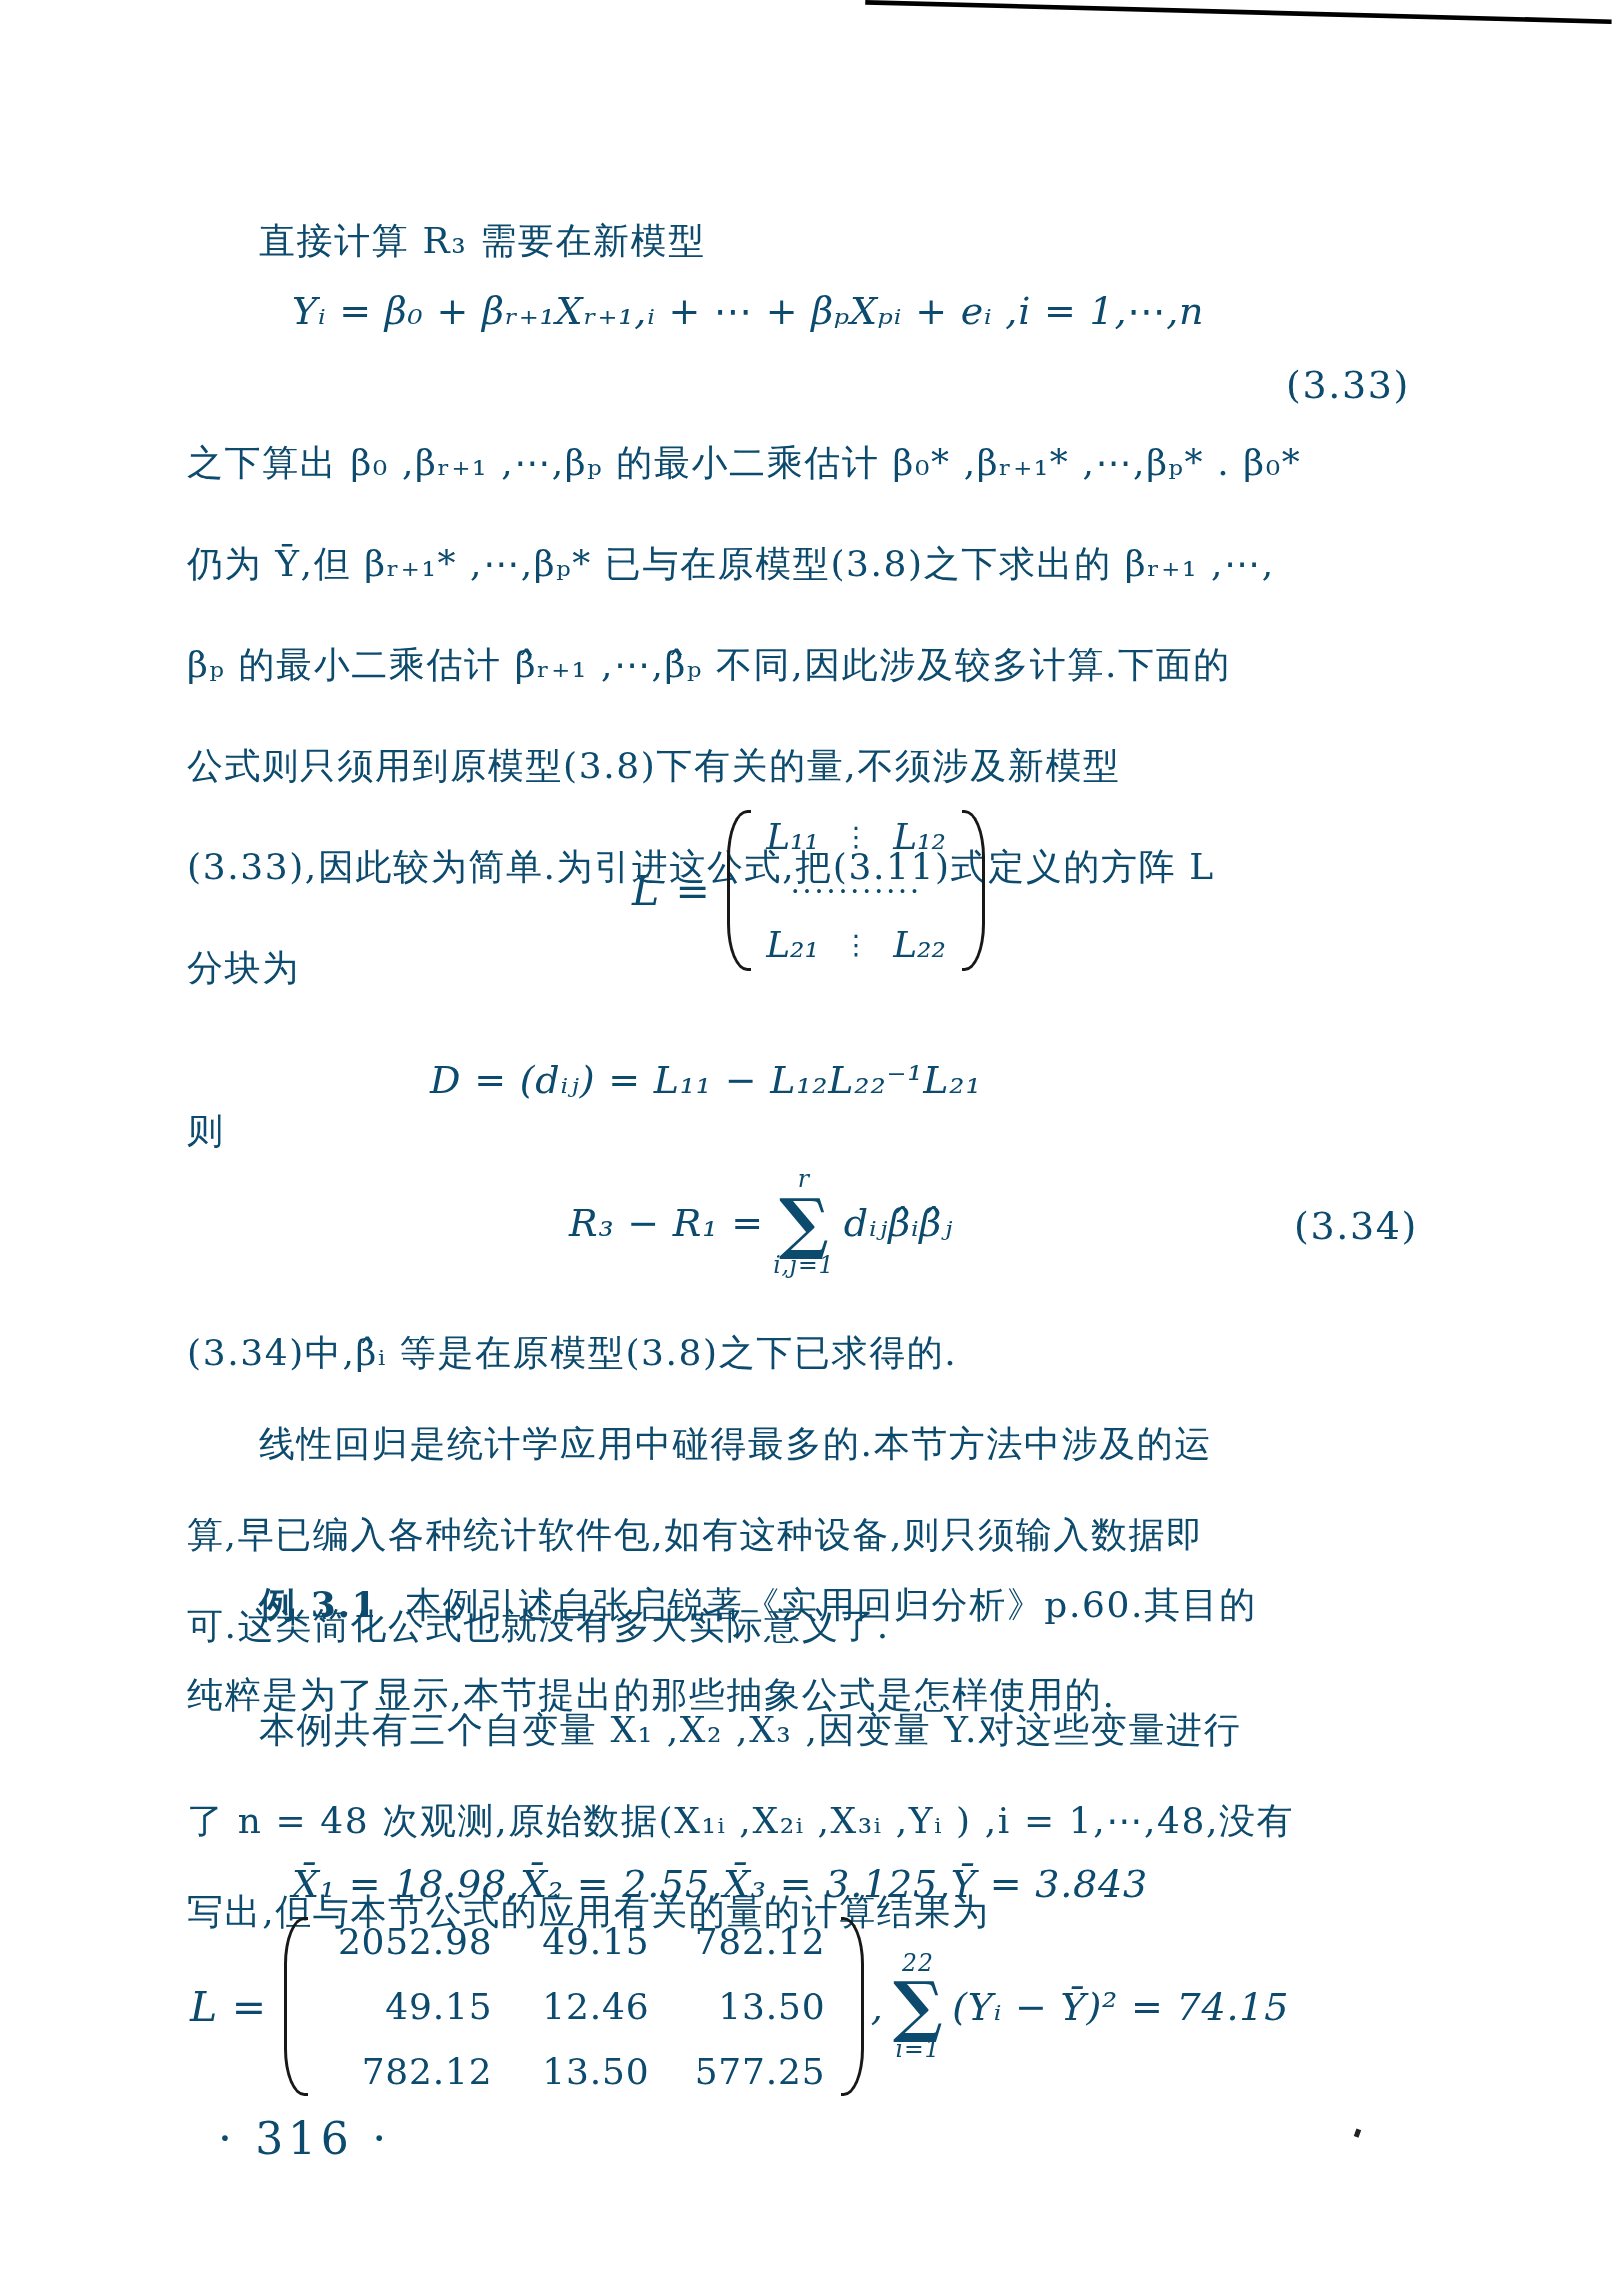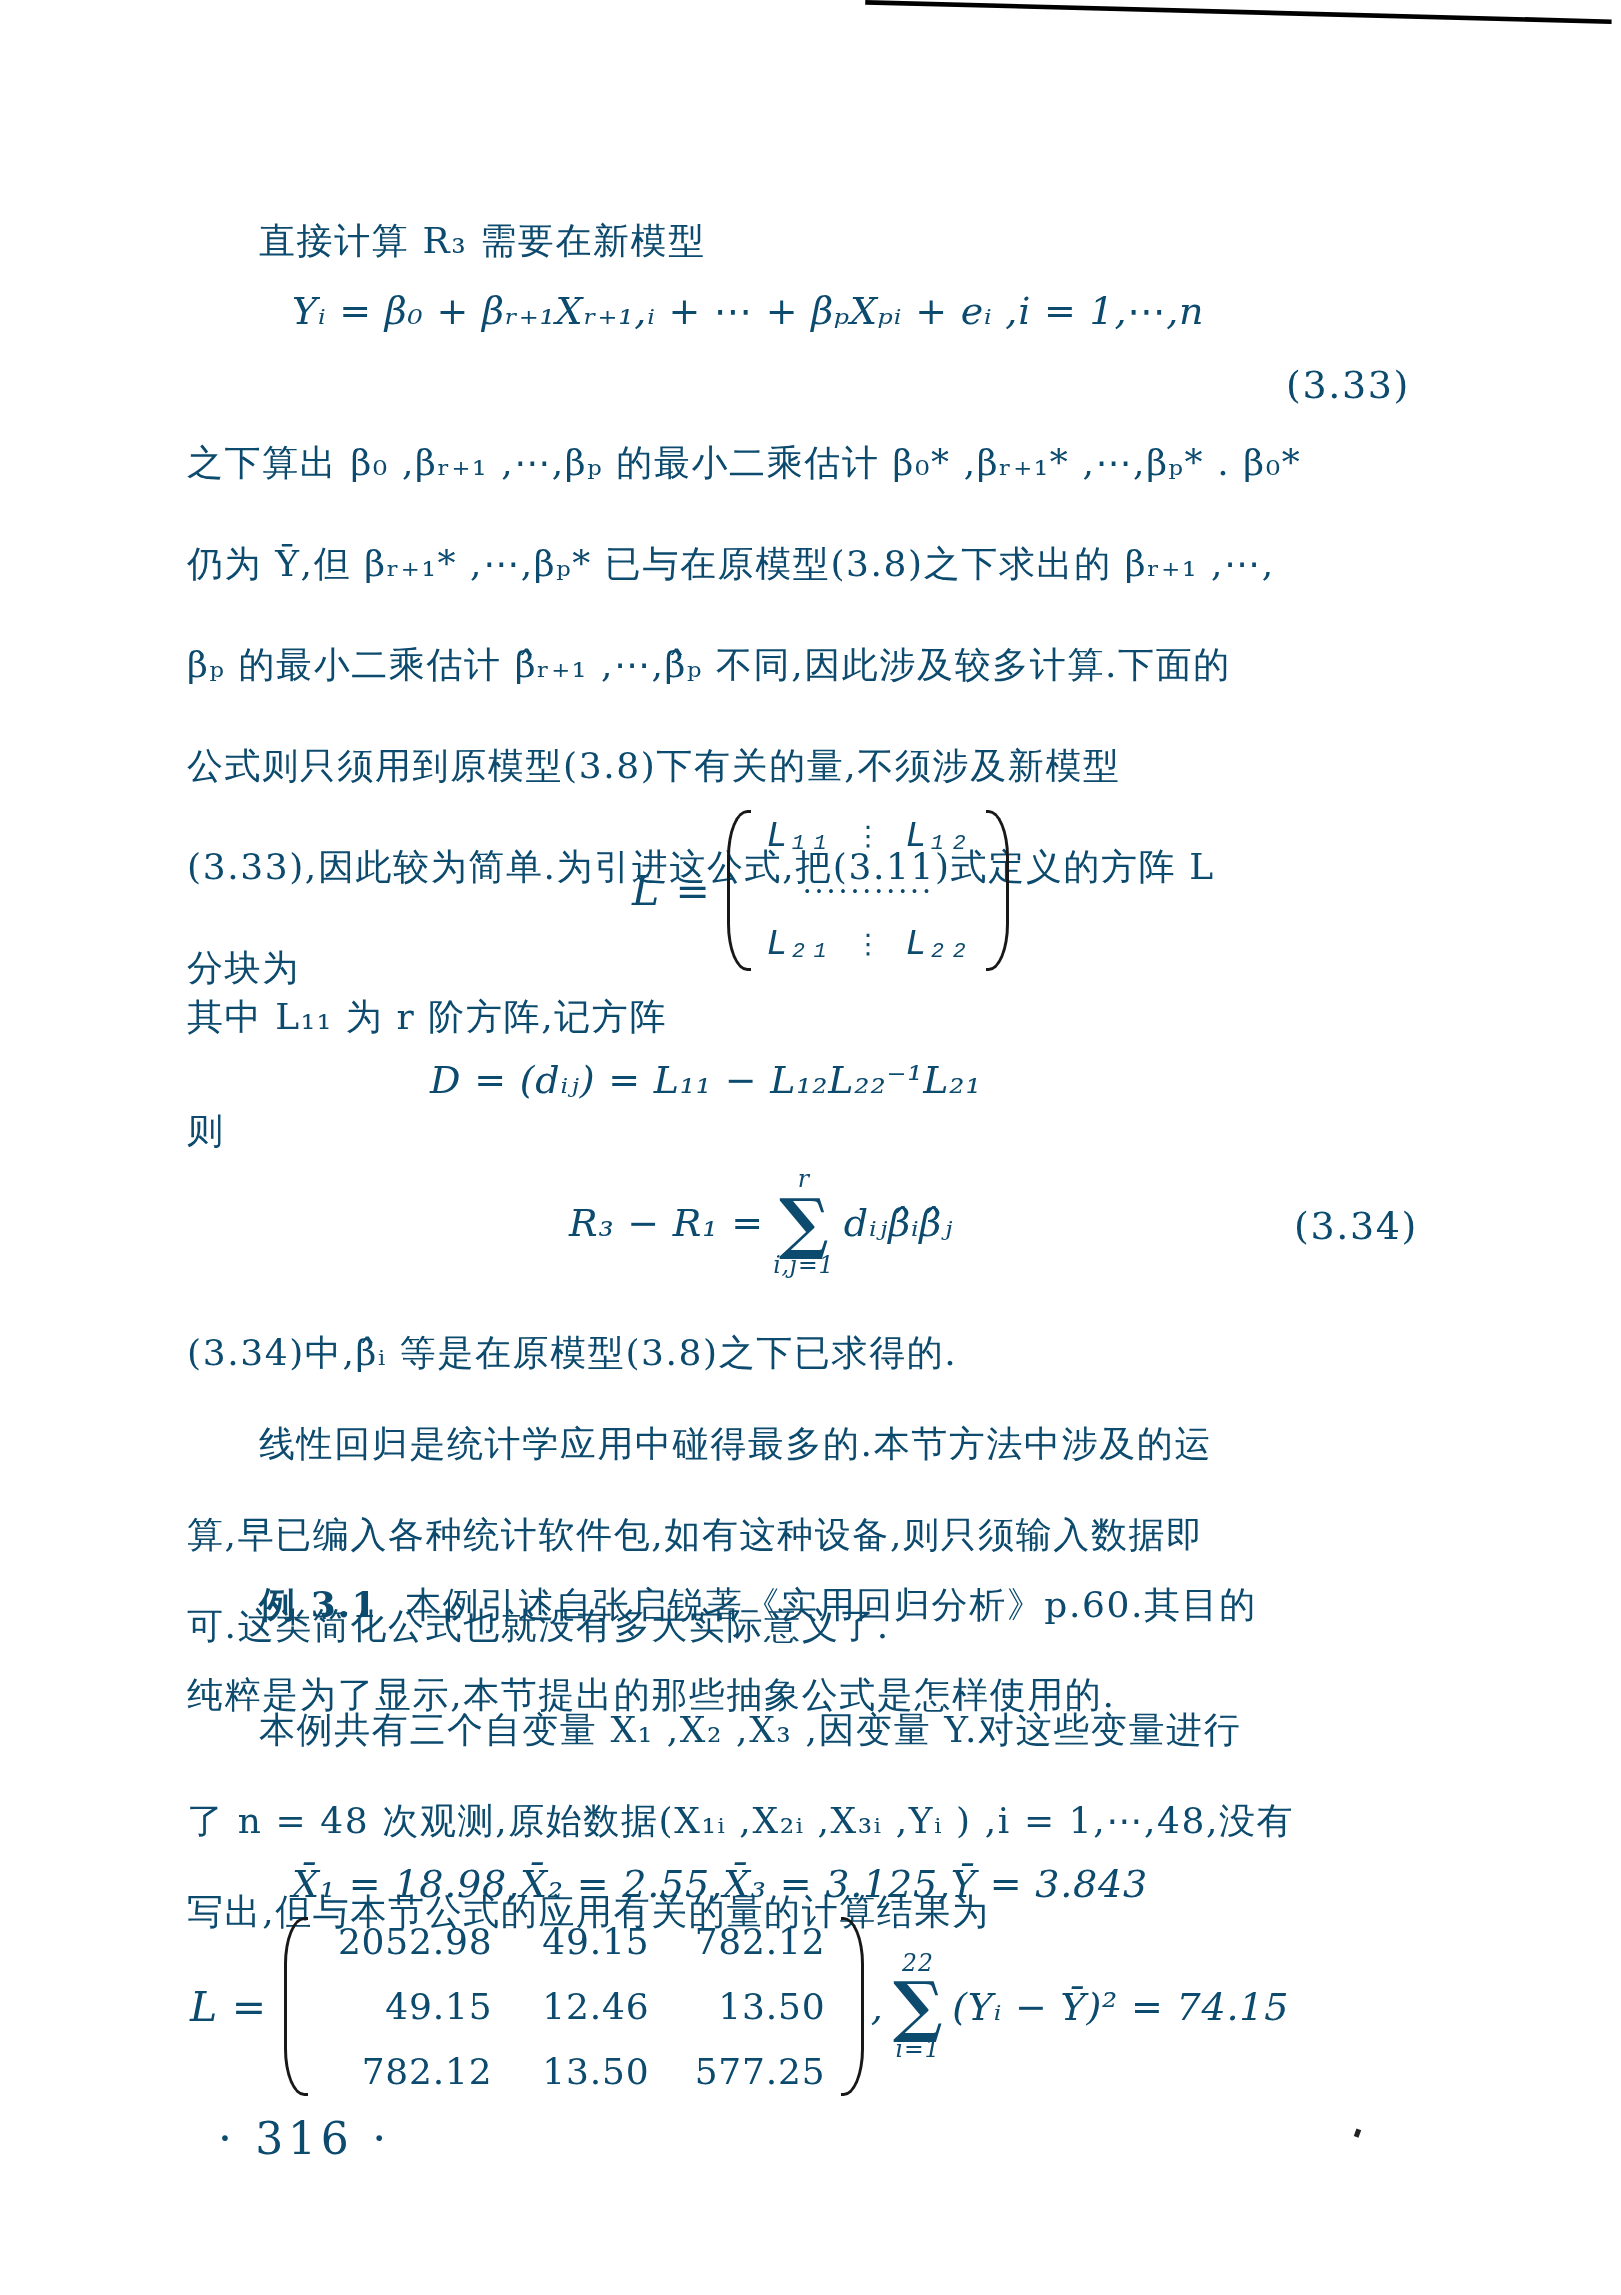--- a/index.html
+++ b/index.html
@@ -28,21 +28,21 @@
   
   .mat { display:flex; align-items:center; }
   .mat .lhs { font-style:italic; font-size:41px; margin-right:15.7px; letter-spacing:1.6px; }
   .paren { align-self:stretch; width:20.4px; border:0 solid #181818; }
   .paren.l { border-left-width:3.9px; border-top-width:3.9px; border-bottom-width:3.9px;
              border-top-left-radius:20.4px 47px; border-bottom-left-radius:20.4px 47px; }
   .paren.r { border-right-width:3.9px; border-top-width:3.9px; border-bottom-width:3.9px;
              border-top-right-radius:20.4px 47px; border-bottom-right-radius:20.4px 47px; }
   .cells { display:flex; flex-direction:column; justify-content:space-between; box-sizing:border-box; }
   .mrow { display:flex; align-items:center; justify-content:center; gap:23.6px;
-          font-style:italic; font-size:36px;font-family:Liberation Mono, monospace; }
+          font-style:italic; font-size:36px; }
   .mrow .vdots { font-style:normal; font-size:27px; }
   .dotsrow { font-style:normal; font-size:30px; letter-spacing:2.4px; text-align:center; }
 
   .numcells { display:grid; grid-template-columns:169px 118px 137px; column-gap:39px; row-gap:23.6px;
               padding:11px 15.7px; }
   .numcells span { text-align:right; font-size:36px; font-style:normal; letter-spacing:0.8px; }
 
   .eqrow { display:flex; align-items:center; }
   .pagenum { font-size:44px; letter-spacing:4.7px; }
 </style>
@@ -77,21 +77,20 @@
         <span>L₁₁</span><span class="vdots">⋮</span><span>L₁₂</span>
       </span>
       <span class="dotsrow">···········</span>
       <span class="mrow">
         <span>L₂₁</span><span class="vdots">⋮</span><span>L₂₂</span>
       </span>
     </span>
     <span class="paren r"></span>
   </div>
 
-  <div class="abs cn" style="left:187px; top:999px;">其中 L₁₁ 为 r 阶方阵,记方阵</div>
 
   <div class="abs math" style="left:430px; top:1058px;">D = (dᵢⱼ) = L₁₁ − L₁₂L₂₂⁻¹L₂₁</div>
 
   <div class="abs cn" style="left:187px; top:1113px;">则</div>
 
   <div class="abs eqrow" style="left:569px; top:1168px; height:110px;">
     <span class="math">R₃ − R₁ =</span>
     <span class="sum">
       <span class="limit">r</span>
       <span class="sigma">∑</span>

